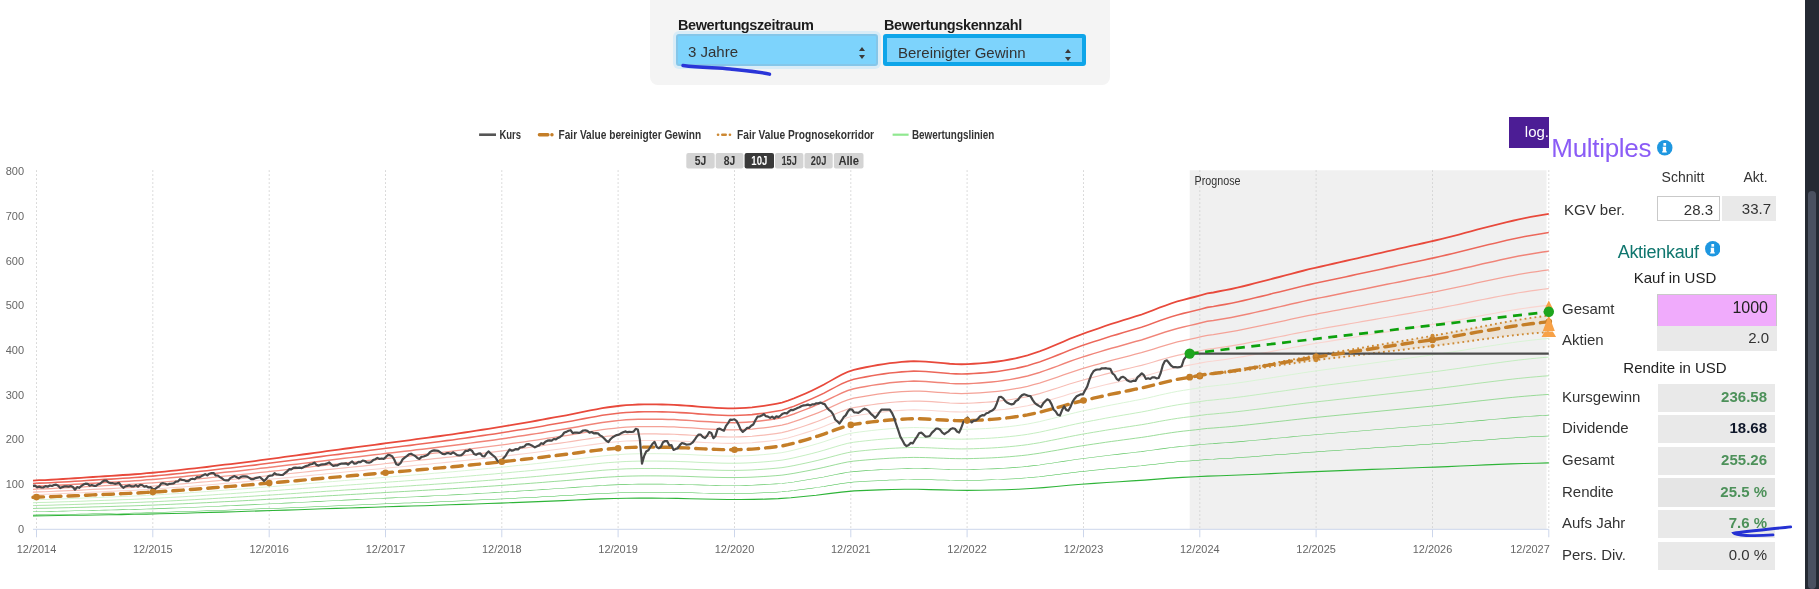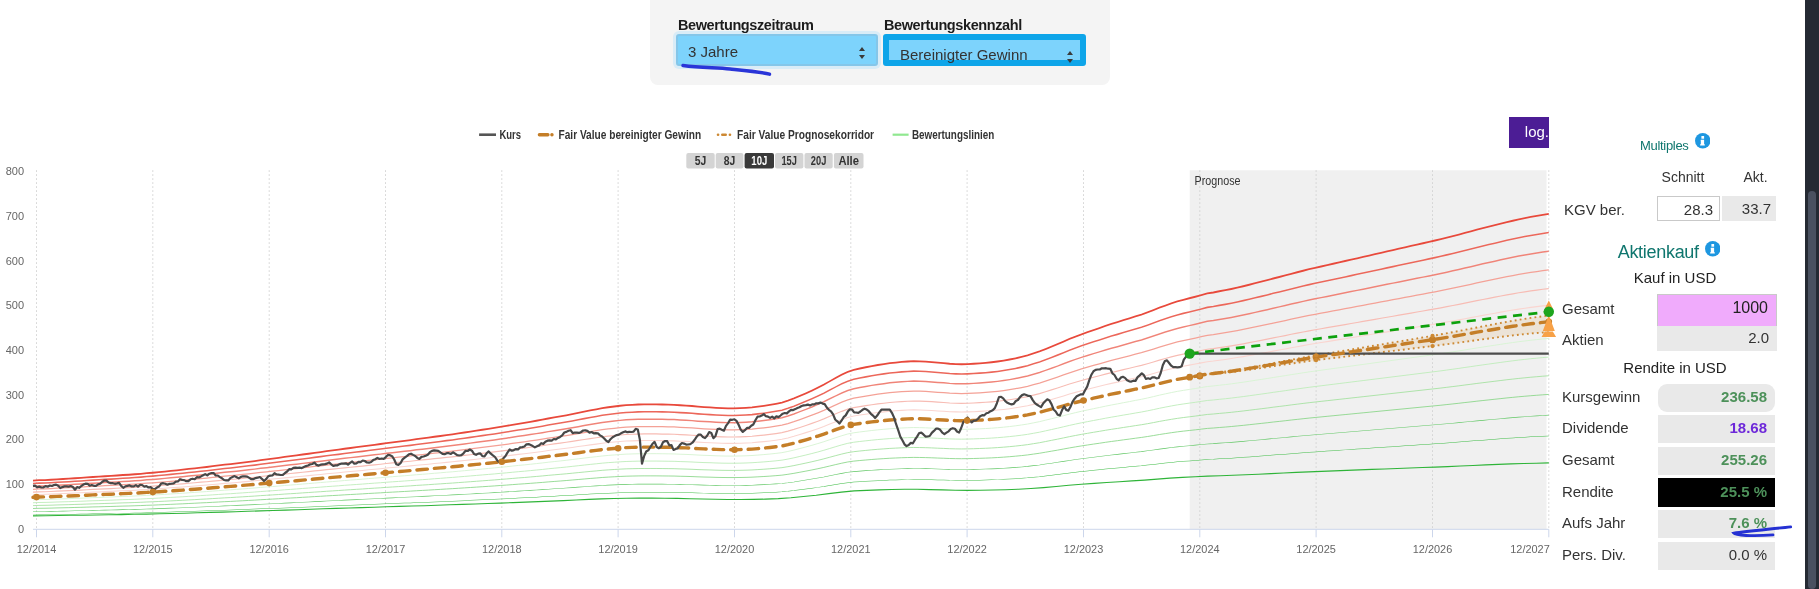--- a/index.html
+++ b/index.html
@@ -106,29 +106,29 @@
   </svg>
 
 <div style="position:absolute;left:650px;top:-10px;width:460px;height:95px;background:#f4f4f4;border-radius:8px"></div>
 <div class="lbl" style="left:678px;top:17px">Bewertungszeitraum</div>
 <div class="lbl" style="left:884px;top:17px">Bewertungskennzahl</div>
 <div class="sel" style="left:676px;top:34.3px;width:202px;height:32px;border:2px solid #85c6e9;border-radius:3px;box-shadow:0 0 0 3px #d9ecf7">
   <div style="position:absolute;left:10px;top:6.5px">3 Jahre</div>
     <span style="position:absolute;left:181px;top:11px;width:0;height:0;border-left:3.5px solid transparent;border-right:3.5px solid transparent;border-bottom:4.5px solid #3a3a3a"></span>
     <span style="position:absolute;left:181px;top:19px;width:0;height:0;border-left:3.5px solid transparent;border-right:3.5px solid transparent;border-top:4.5px solid #3a3a3a"></span>
   </div>
-<div class="sel" style="left:883px;top:34.3px;width:203px;height:32px;border:6px solid #0ea5e9;border-radius:3px">
+<div class="sel" style="left:883px;top:34.3px;width:203px;height:32px;border:4px solid #0ea5e9;border-radius:3px">
   <div style="position:absolute;left:11px;top:6px">Bereinigter Gewinn</div>
     <span style="position:absolute;left:178px;top:11px;width:0;height:0;border-left:3.5px solid transparent;border-right:3.5px solid transparent;border-bottom:4.5px solid #3a3a3a"></span>
     <span style="position:absolute;left:178px;top:19px;width:0;height:0;border-left:3.5px solid transparent;border-right:3.5px solid transparent;border-top:4.5px solid #3a3a3a"></span>
   </div>
 
 <div style="position:absolute;left:1509px;top:117px;width:40px;height:30.5px;background:#4c1d95;color:#fff;font-size:15px;text-align:right;line-height:30px">log.</div>
 
-<div style="position:absolute;left:1555px;top:133px;width:240px;text-align:center;font-size:13px;letter-spacing:-0.3px;color:#0f766e">Multiples<svg width="15.5" height="15.5" viewBox="0 0 16 16" style="vertical-align:1.5px;margin-left:6px">
+<div style="position:absolute;left:1492px;top:133px;width:240px;text-align:center;font-size:26px;letter-spacing:-0.3px;color:#8b5cf6">Multiples<svg width="15.5" height="15.5" viewBox="0 0 16 16" style="vertical-align:1.5px;margin-left:6px">
       <circle cx="8" cy="8" r="8" fill="#1e97e0"></circle>
       <rect x="6.6" y="3.1" width="2.8" height="2.8" fill="#fff"></rect>
       <path d="M5.9,6.9h3.5v4.6h0.7v1.4H5.3v-1.4H6v-3.2H5.9z" fill="#fff"></path>
     </svg></div>
 <div style="position:absolute;left:1650px;top:169px;width:66px;text-align:center;font-size:14px;color:#333">Schnitt</div>
 <div style="position:absolute;left:1733px;top:169px;width:45px;text-align:center;font-size:14px;color:#333">Akt.</div>
 <div style="position:absolute;left:1564px;top:201px;font-size:15px;color:#333">KGV ber.</div>
 <div style="position:absolute;left:1657px;top:196px;width:63px;height:25px;border:1px solid #c9c9c9;background:#fff">
   <div style="position:absolute;right:6px;top:3.5px;font-size:15px;color:#333">28.3</div>
   </div>
@@ -144,33 +144,33 @@
 <div style="position:absolute;left:1562px;top:300px;font-size:15px;color:#333">Gesamt</div>
 <div style="position:absolute;left:1656.6px;top:294.4px;width:120.4px;height:43px;border:1px solid #c9c9c9;background:#f0abfc">
   <div style="position:absolute;right:8px;top:4px;font-size:16px;color:#222">1000</div>
   </div>
 <div style="position:absolute;left:1562px;top:331px;font-size:15px;color:#333">Aktien</div>
 <div style="position:absolute;left:1656.6px;top:326px;width:120.4px;height:25.2px;background:#e9e9e9">
   <div style="position:absolute;right:8px;top:3px;font-size:15px;color:#333">2.0</div>
   </div>
 <div style="position:absolute;left:1555px;top:359px;width:240px;text-align:center;font-size:15px;color:#222">Rendite in USD</div>
 <div style="position:absolute;left:1562px;top:388.0px;font-size:15px;color:#333">Kursgewinn</div>
-<div style="position:absolute;left:1658px;top:383.5px;width:117px;height:28.4px;background:#e9e9e9;border-radius:9px;">
+<div style="position:absolute;left:1658px;top:383.5px;width:117px;height:28.4px;background:#e9e9e9;">
     <div style="position:absolute;right:8px;top:4.5px;font-size:15px;font-weight:bold;color:#4d915a">236.58</div>
   </div>
 <div style="position:absolute;left:1562px;top:419.3px;font-size:15px;color:#333">Dividende</div>
 <div style="position:absolute;left:1658px;top:414.8px;width:117px;height:28.4px;background:#e9e9e9;">
-    <div style="position:absolute;right:8px;top:4.5px;font-size:15px;font-weight:bold;color:#6d28d9">18.68</div>
+    <div style="position:absolute;right:8px;top:4.5px;font-size:15px;font-weight:bold;color:#0f172a">18.68</div>
   </div>
 <div style="position:absolute;left:1562px;top:451.2px;font-size:15px;color:#333">Gesamt</div>
 <div style="position:absolute;left:1658px;top:446.7px;width:117px;height:28.4px;background:#e9e9e9;">
     <div style="position:absolute;right:8px;top:4.5px;font-size:15px;font-weight:bold;color:#4d915a">255.26</div>
   </div>
 <div style="position:absolute;left:1562px;top:482.8px;font-size:15px;color:#333">Rendite</div>
-<div style="position:absolute;left:1658px;top:478.3px;width:117px;height:28.4px;background:#000000;">
+<div style="position:absolute;left:1658px;top:478.3px;width:117px;height:28.4px;background:#e5e5e5;">
     <div style="position:absolute;right:8px;top:4.5px;font-size:15px;font-weight:bold;color:#4d915a">25.5 %</div>
   </div>
 <div style="position:absolute;left:1562px;top:514.1px;font-size:15px;color:#333">Aufs Jahr</div>
 <div style="position:absolute;left:1658px;top:509.6px;width:117px;height:28.4px;background:#e9e9e9;">
     <div style="position:absolute;right:8px;top:4.5px;font-size:15px;font-weight:bold;color:#4d915a">7.6 %</div>
   </div>
 <div style="position:absolute;left:1562px;top:546.0px;font-size:15px;color:#333">Pers. Div.</div>
 <div style="position:absolute;left:1658px;top:541.5px;width:117px;height:28.4px;background:#e9e9e9;">
     <div style="position:absolute;right:8px;top:4.5px;font-size:15px;font-weight:normal;color:#333">0.0 %</div>
   </div>

